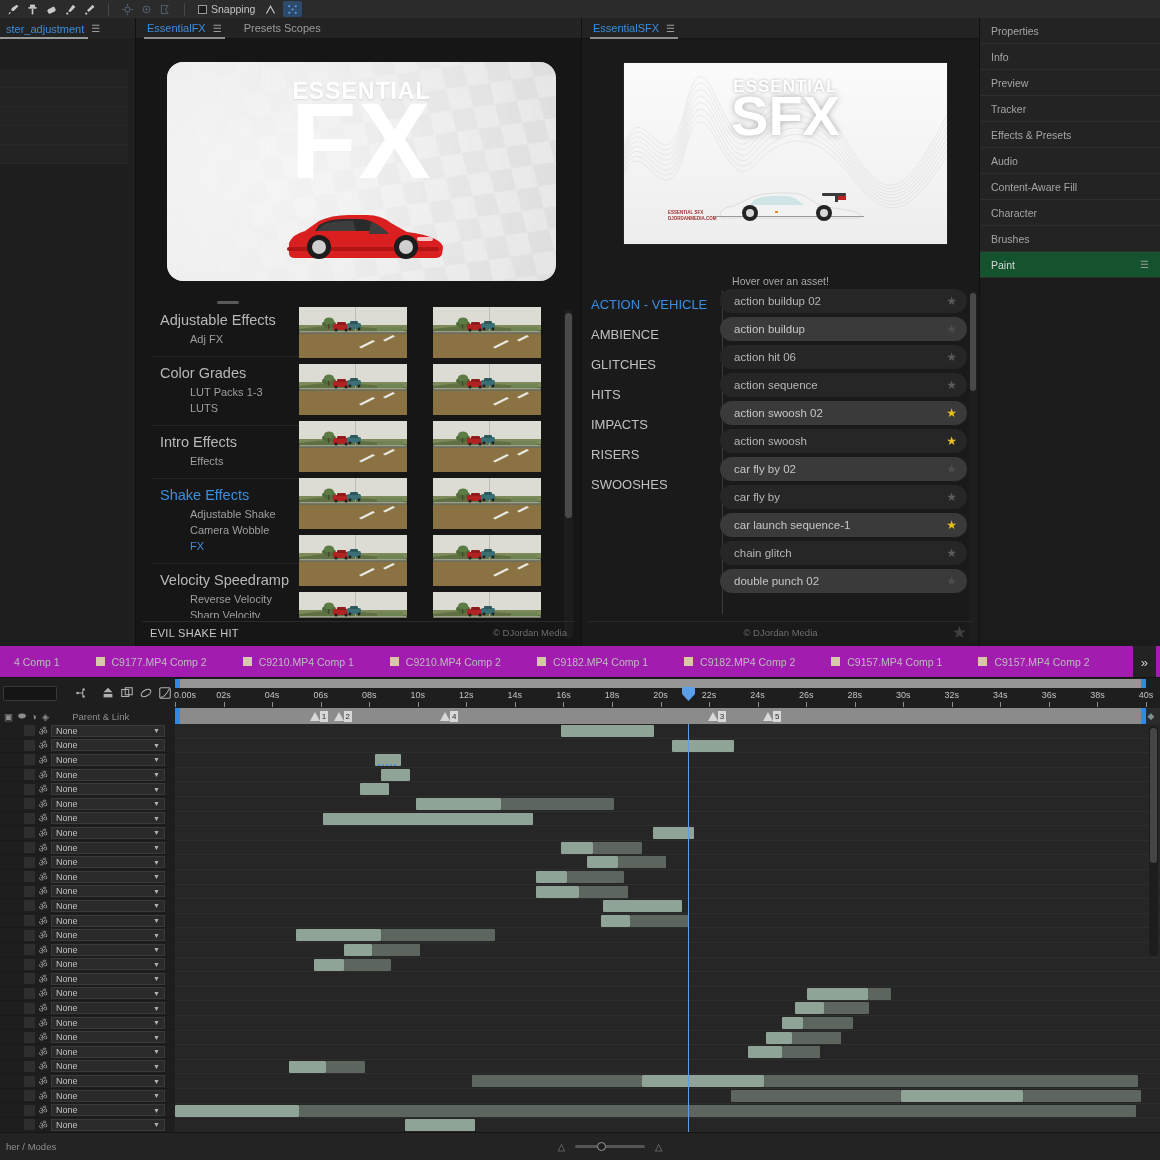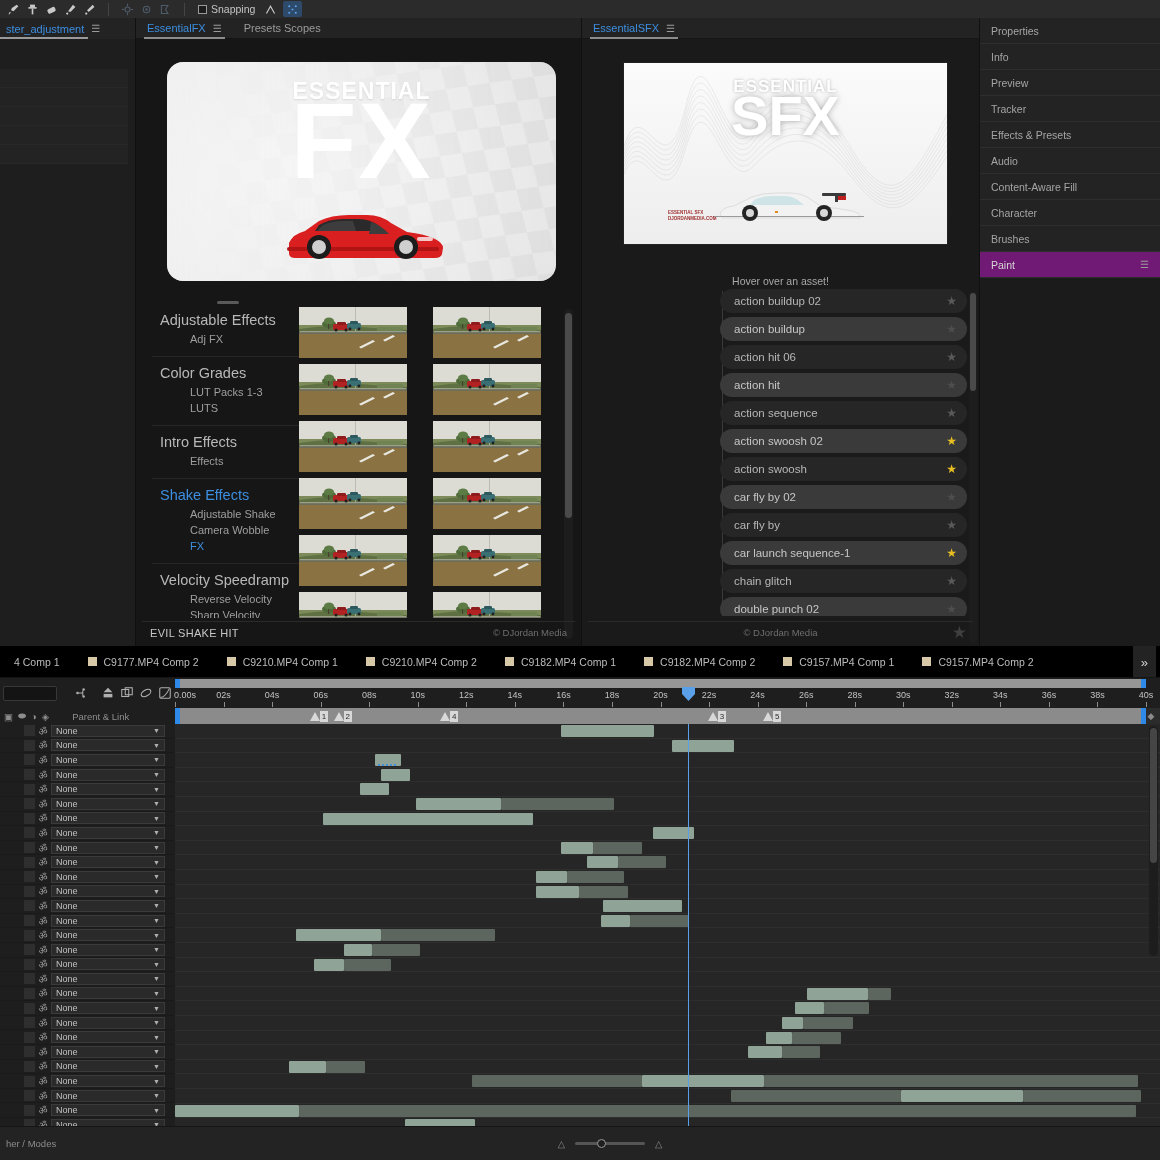--- a/index.html
+++ b/index.html
@@ -166,28 +166,28 @@
   
   .proppanel {
     position: absolute; left: 979px; top: 0; width: 181px; height: 628px;
     background: #1b1b1b; border-left: 1px solid #101010;
   }
   .prop-row {
     height: 26px; display: flex; align-items: center; justify-content: space-between;
     padding: 0 11px; font-size: 10.5px; color: #a5a5a5;
     border-bottom: 1px solid #2e2e2e; background: #232323;
   }
-  .prop-row.sel { background: #701a75; color: #d6d6d6; }
+  .prop-row.sel { background: #14532d; color: #d6d6d6; }
 
   
   .timeline { position: absolute; left: 0; top: 646px; width: 1160px; height: 514px; background: #1b1b1b; }
 
   .comp-tabs {
-    height: 32px; background: #000000; display: flex; align-items: center;
-    gap: 0; overflow: hidden; position: relative; border-bottom: 1px solid #141414;
+    height: 32px; background: #a21caf; display: flex; align-items: center;
+    gap: 8px; overflow: hidden; position: relative; border-bottom: 1px solid #141414;
   }
   .comp-tab { display:flex; align-items:center; gap:7px; padding: 0 14px; height: 32px; font-size: 10.5px; color:#bcbcbc; white-space:nowrap; }
   .comp-tab .sw { width: 9px; height: 9px; background: #d7c9a8; }
   .comp-more { position:absolute; right:4px; top:0; height:32px; display:flex; align-items:center; padding:0 8px; color:#cfcfcf; font-size:13px; background:#232323;}
 
   .tl-head { position:absolute; left:0; top:32px; width:1160px; height: 30px; background:#1e1e1e; }
   .tl-tools { position:absolute; left:0; top:0; width:175px; height:30px; display:flex; align-items:center; gap:0; }
   .tl-search { width: 62px; height: 15px; margin-left: 3px; background:#141414; border:1px solid #383838; border-radius:2px; }
   .tl-tbtn { width: 22px; height: 22px; display:flex; align-items:center; justify-content:center; color:#b0b0b0; }
 
@@ -225,21 +225,21 @@
   .clip { position:absolute; top:1px; height:12px; background:#8fa396; border-radius:1px; }
   .clip.dark { background:#5d665e; }
   .clip.kf::after { content:""; position:absolute; left:3px; right:3px; top:10px; height:2px;
     background: repeating-linear-gradient(90deg,#4a90d9 0 2px, transparent 2px 4px); }
   .playhead-line { position:absolute; top:0; bottom:0; width:1px; background:#5aa0e8; }
 
   .tlscroll { position:absolute; right:2px; top:80px; width:9px; height:230px; background:#1d1d1d; border-radius:5px; }
   .tlscroll i { position:absolute; left:1px; top:2px; width:7px; height:135px; background:#454545; border-radius:4px; display:block; }
   .tl-right-tab { position:absolute; right:2px; top:62px; width:14px; height:16px; display:flex; align-items:center; justify-content:center; color:#8a8a8a; font-size:9px; }
 
-  .statusbar { position:absolute; left:0; bottom:0; width:1160px; height:34px; background:#232323; display:flex; align-items:center; gap:10px; padding:0 6px; font-size:9.5px; color:#8e8e8e; border-top:1px solid #151515;}
+  .statusbar { position:absolute; left:0; bottom:0; width:1160px; height:28px; background:#232323; display:flex; align-items:center; gap:10px; padding:0 6px; font-size:9.5px; color:#8e8e8e; border-top:1px solid #151515;}
   .sb-slider { width:70px; height:3px; background:#555; border-radius:2px; position:relative; }
   .sb-slider b { position:absolute; left:22px; top:-3px; width:9px; height:9px; border-radius:50%; background:#1e1e1e; border:1px solid #9a9a9a; display:block;}
 </style>
 </head>
 <body>
 
 <div class="root">
 
   <div class="toolbar">
     <div class="tb-group">
@@ -763,36 +763,41 @@
             <rect x="0" y="30" width="150" height="1" fill="#9a9a9a"></rect>
             <circle cx="36" cy="27" r="8" fill="#232323"></circle>
               <circle cx="36" cy="27" r="4" fill="#d8d8d8"></circle>
             <circle cx="110" cy="27" r="8" fill="#232323"></circle>
               <circle cx="110" cy="27" r="4" fill="#d8d8d8"></circle>
             <rect x="61" y="25" width="3" height="2" fill="#e08a20"></rect>
           </svg>
         </div>
         <div class="sfxhint">Hover over an asset!</div>
 
+        <div class="sfx-cats" id="sfx-cats">
+            <div class="sfx-cat act">ACTION - VEHICLE</div>
+            <div class="sfx-cat">AMBIENCE</div>
+            <div class="sfx-cat">GLITCHES</div>
+            <div class="sfx-cat">HITS</div>
+            <div class="sfx-cat">IMPACTS</div>
+            <div class="sfx-cat">RISERS</div>
+            <div class="sfx-cat">SWOOSHES</div>
+          </div>
         <div class="sfx-divider"></div>
         <div class="sfx-list" id="sfx-items">
             <div class="sfx-item">
               <span class="nm">action buildup 02</span>
               <span class="star">★</span>
             </div>
             <div class="sfx-item alt">
               <span class="nm">action buildup</span>
               <span class="star">★</span>
             </div>
             <div class="sfx-item">
               <span class="nm">action hit 06</span>
-              <span class="star">★</span>
-            </div>
-            <div class="sfx-item alt">
-              <span class="nm">action hit</span>
               <span class="star">★</span>
             </div>
             <div class="sfx-item">
               <span class="nm">action sequence</span>
               <span class="star">★</span>
             </div>
             <div class="sfx-item alt">
               <span class="nm">action swoosh 02</span>
               <span class="star on">★</span>
             </div>

